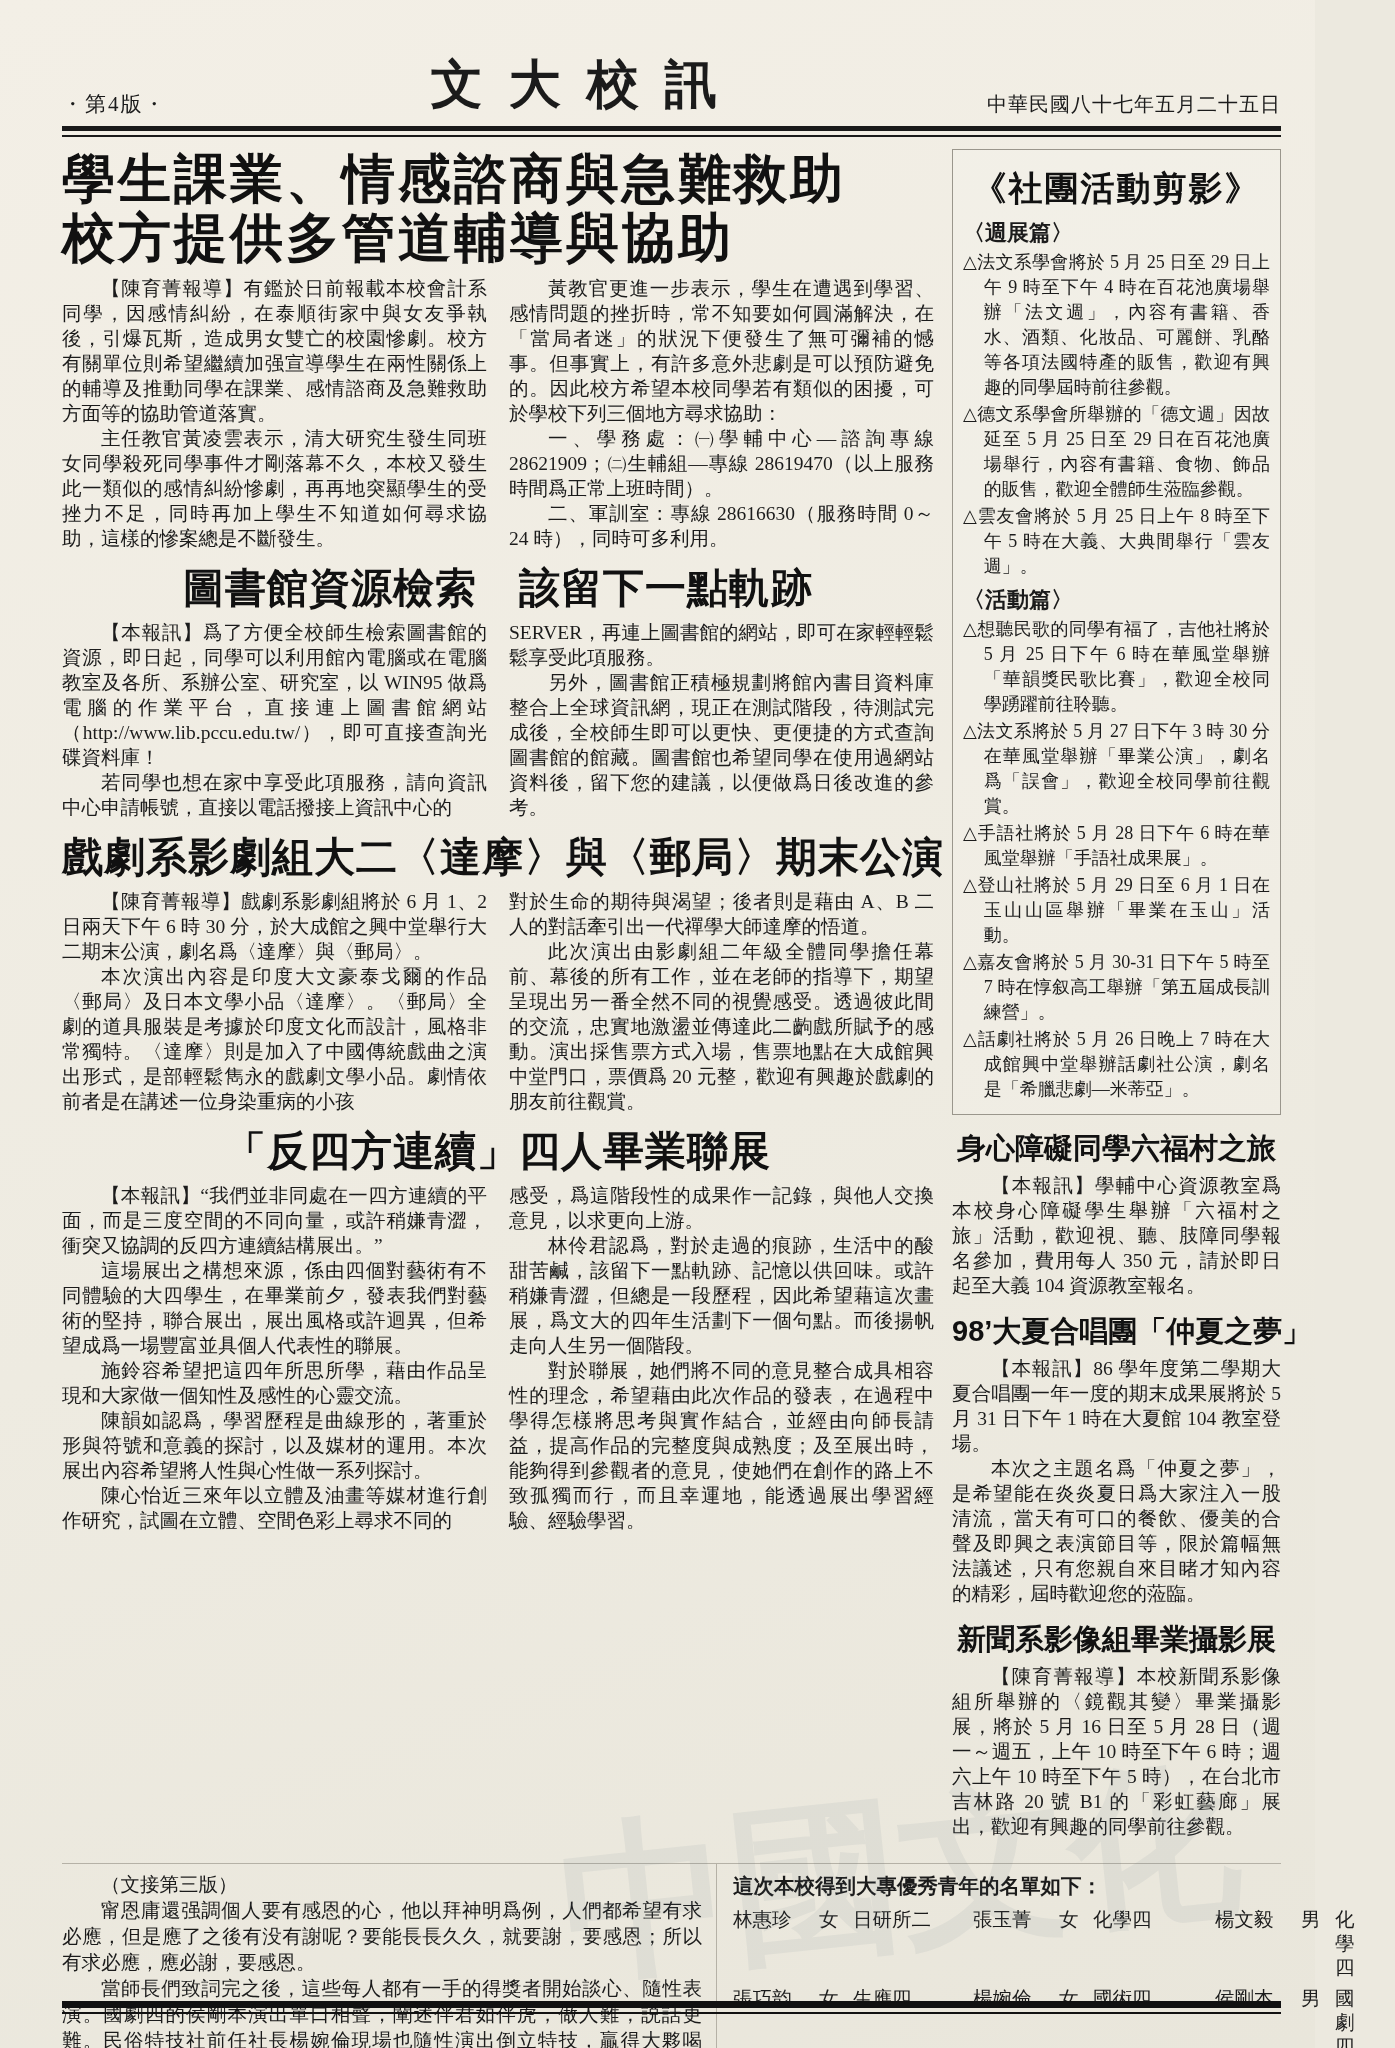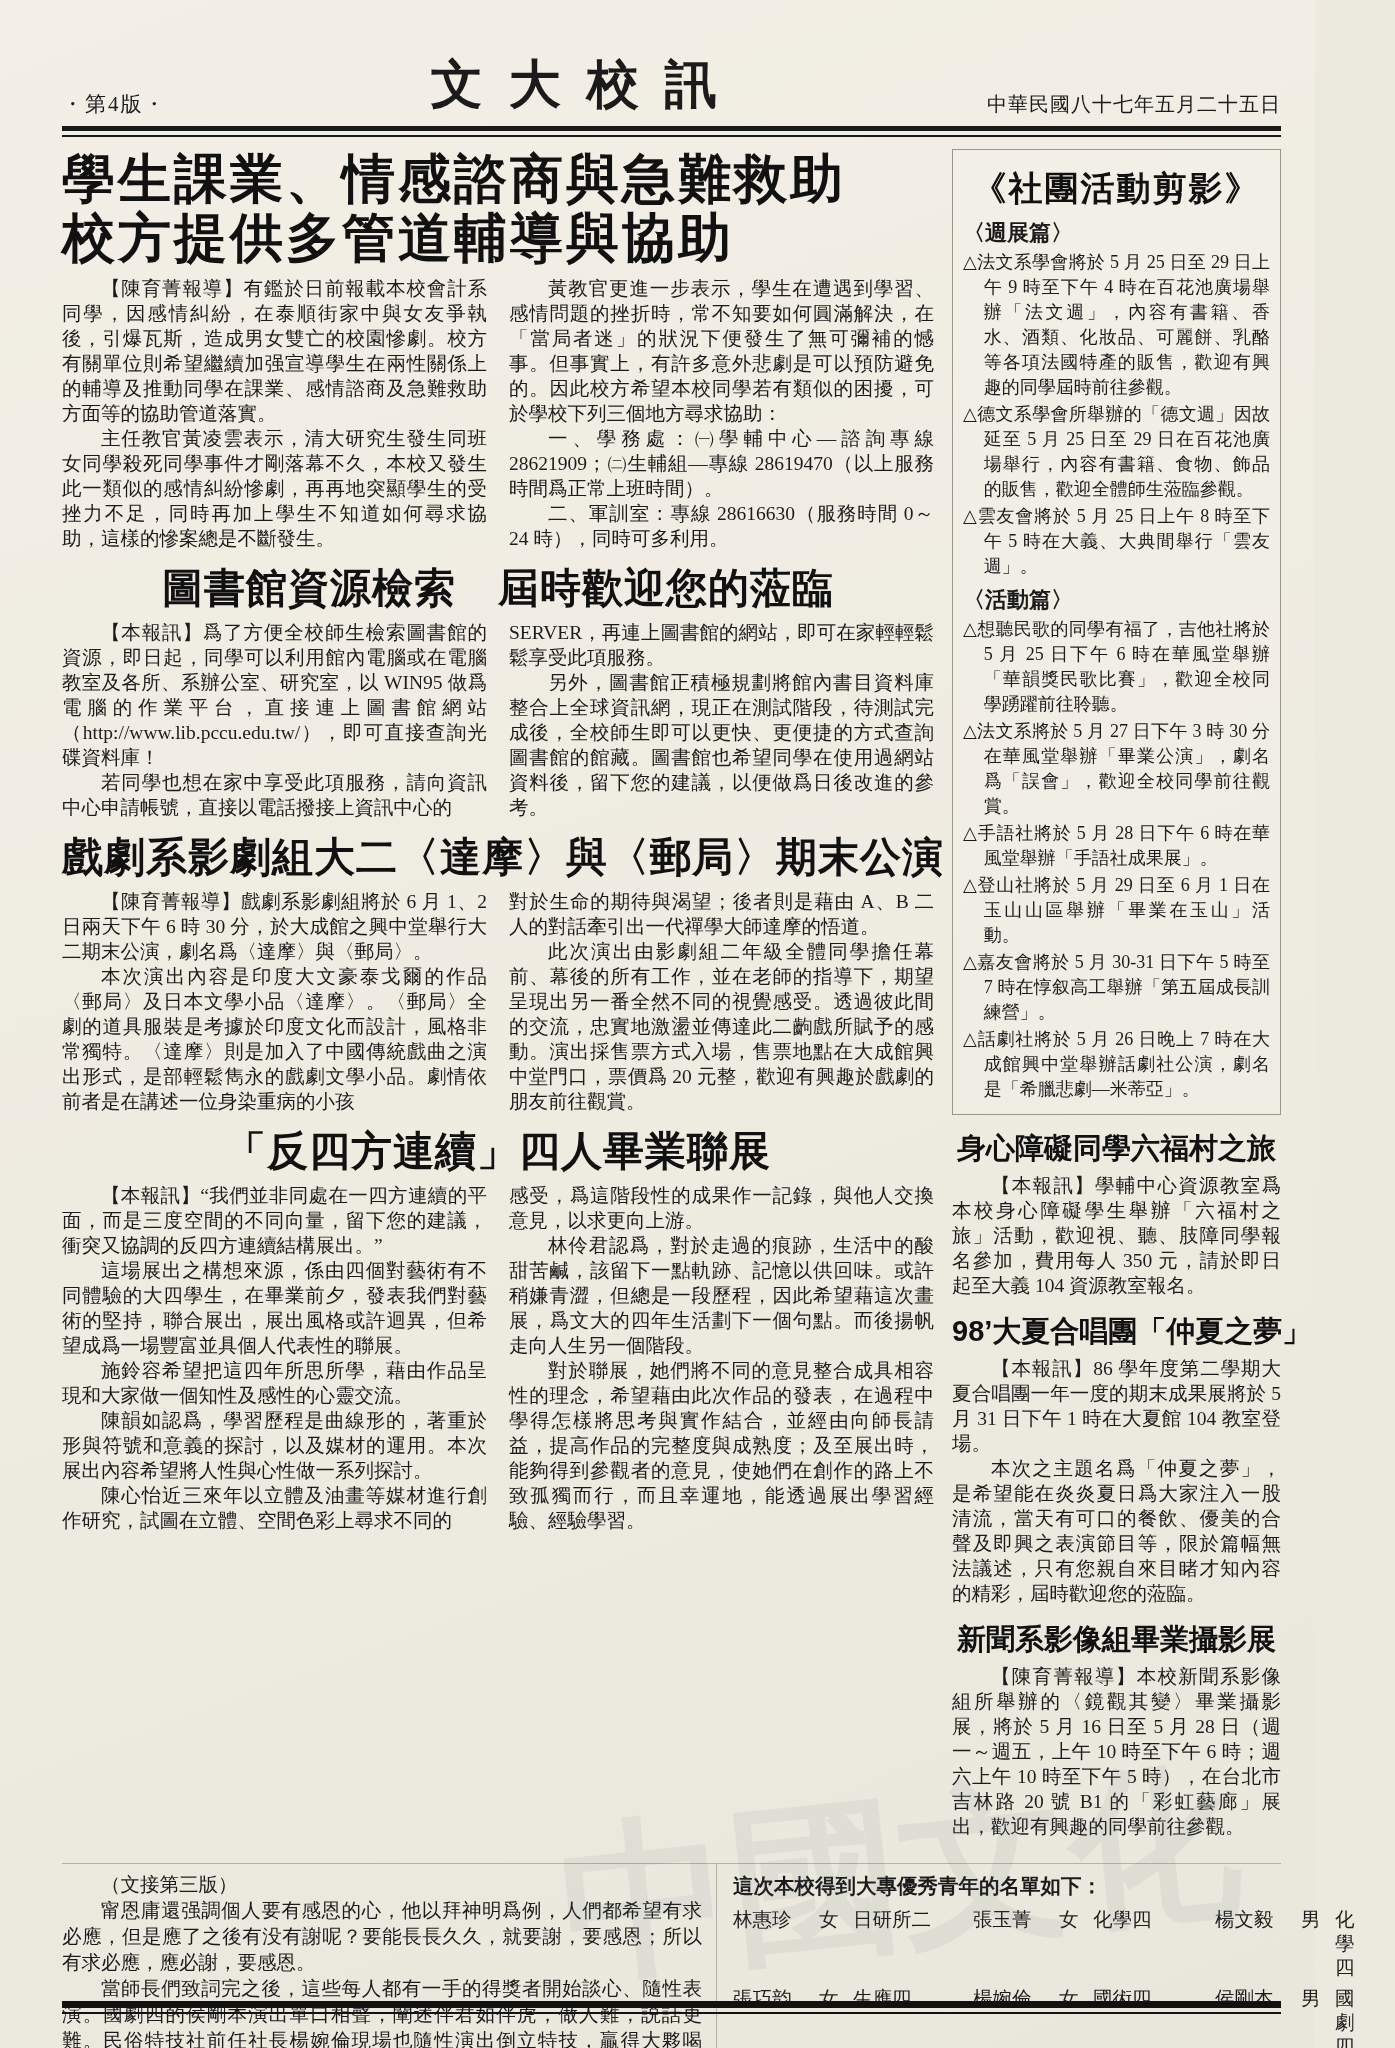--- a/index.html
+++ b/index.html
@@ -97,21 +97,21 @@
           </div>
           <div class="col">
             <p>黃教官更進一步表示，學生在遭遇到學習、感情問題的挫折時，常不知要如何圓滿解決，在「當局者迷」的狀況下便發生了無可彌補的憾事。但事實上，有許多意外悲劇是可以預防避免的。因此校方希望本校同學若有類似的困擾，可於學校下列三個地方尋求協助：</p>
             <p>一、學務處：㈠學輔中心—諮詢專線 28621909；㈡生輔組—專線 28619470（以上服務時間爲正常上班時間）。</p>
             <p>二、軍訓室：專線 28616630（服務時間 0～24 時），同時可多利用。</p>
           </div>
         </div>
       </section>
 
       <section>
-        <h2 class="headline-l">圖書館資源檢索　屆時歡迎您的蒞臨</h2>
+        <h2 class="headline-l">圖書館資源檢索　該留下一點軌跡</h2>
         <div class="cols">
           <div class="col">
             <p>【本報訊】爲了方便全校師生檢索圖書館的資源，即日起，同學可以利用館內電腦或在電腦教室及各所、系辦公室、研究室，以 WIN95 做爲電腦的作業平台，直接連上圖書館網站（http://www.lib.pccu.edu.tw/），即可直接查詢光碟資料庫！</p>
             <p>若同學也想在家中享受此項服務，請向資訊中心申請帳號，直接以電話撥接上資訊中心的</p>
           </div>
           <div class="col">
             <p class="cont">SERVER，再連上圖書館的網站，即可在家輕輕鬆鬆享受此項服務。</p>
             <p>另外，圖書館正積極規劃將館內書目資料庫整合上全球資訊網，現正在測試階段，待測試完成後，全校師生即可以更快、更便捷的方式查詢圖書館的館藏。圖書館也希望同學在使用過網站資料後，留下您的建議，以便做爲日後改進的參考。</p>
           </div>
         </div>
@@ -128,21 +128,21 @@
             <p class="cont">對於生命的期待與渴望；後者則是藉由 A、B 二人的對話牽引出一代禪學大師達摩的悟道。</p>
             <p>此次演出由影劇組二年級全體同學擔任幕前、幕後的所有工作，並在老師的指導下，期望呈現出另一番全然不同的視覺感受。透過彼此間的交流，忠實地激盪並傳達此二齣戲所賦予的感動。演出採售票方式入場，售票地點在大成館興中堂門口，票價爲 20 元整，歡迎有興趣於戲劇的朋友前往觀賞。</p>
           </div>
         </div>
       </section>
 
       <section>
         <h2 class="headline-l">「反四方連續」四人畢業聯展</h2>
         <div class="cols">
           <div class="col">
-            <p>【本報訊】“我們並非同處在一四方連續的平面，而是三度空間的不同向量，留下您的建議，衝突又協調的反四方連續結構展出。”</p>
+            <p>【本報訊】“我們並非同處在一四方連續的平面，而是三度空間的不同向量，或許稍嫌青澀，衝突又協調的反四方連續結構展出。”</p>
             <p>這場展出之構想來源，係由四個對藝術有不同體驗的大四學生，在畢業前夕，發表我們對藝術的堅持，聯合展出，展出風格或許迴異，但希望成爲一場豐富並具個人代表性的聯展。</p>
             <p>施鈴容希望把這四年所思所學，藉由作品呈現和大家做一個知性及感性的心靈交流。</p>
             <p>陳韻如認爲，學習歷程是曲線形的，著重於形與符號和意義的探討，以及媒材的運用。本次展出內容希望將人性與心性做一系列探討。</p>
             <p>陳心怡近三來年以立體及油畫等媒材進行創作研究，試圖在立體、空間色彩上尋求不同的</p>
           </div>
           <div class="col">
             <p class="cont">感受，爲這階段性的成果作一記錄，與他人交換意見，以求更向上游。</p>
             <p>林伶君認爲，對於走過的痕跡，生活中的酸甜苦鹹，該留下一點軌跡、記憶以供回味。或許稍嫌青澀，但總是一段歷程，因此希望藉這次畫展，爲文大的四年生活劃下一個句點。而後揚帆走向人生另一個階段。</p>
             <p>對於聯展，她們將不同的意見整合成具相容性的理念，希望藉由此次作品的發表，在過程中學得怎樣將思考與實作結合，並經由向師長請益，提高作品的完整度與成熟度；及至展出時，能夠得到參觀者的意見，使她們在創作的路上不致孤獨而行，而且幸運地，能透過展出學習經驗、經驗學習。</p>
           </div>

